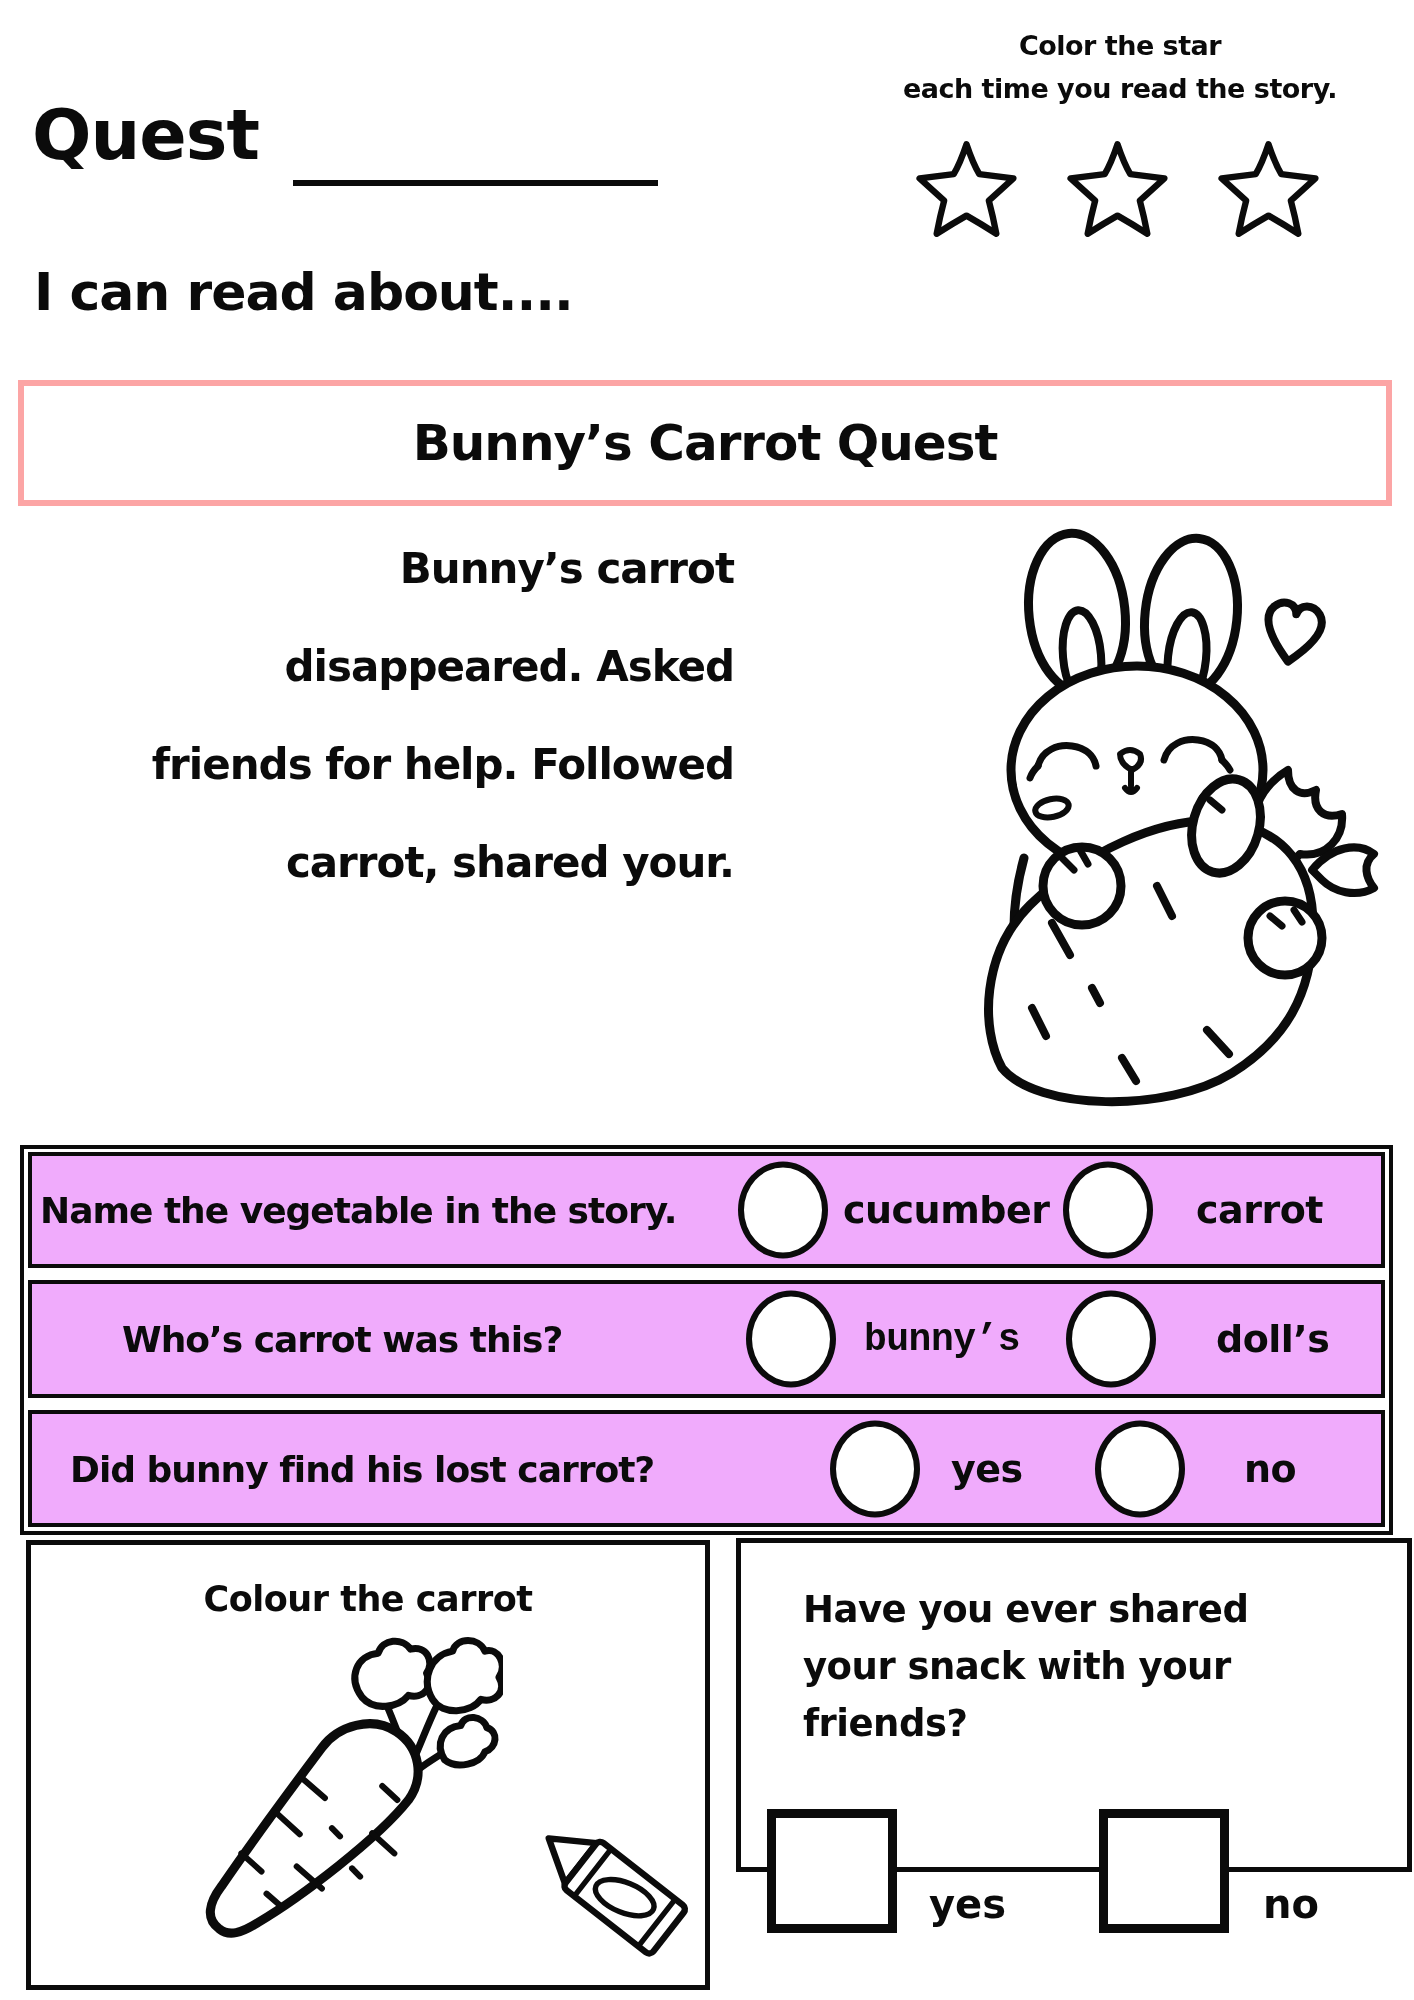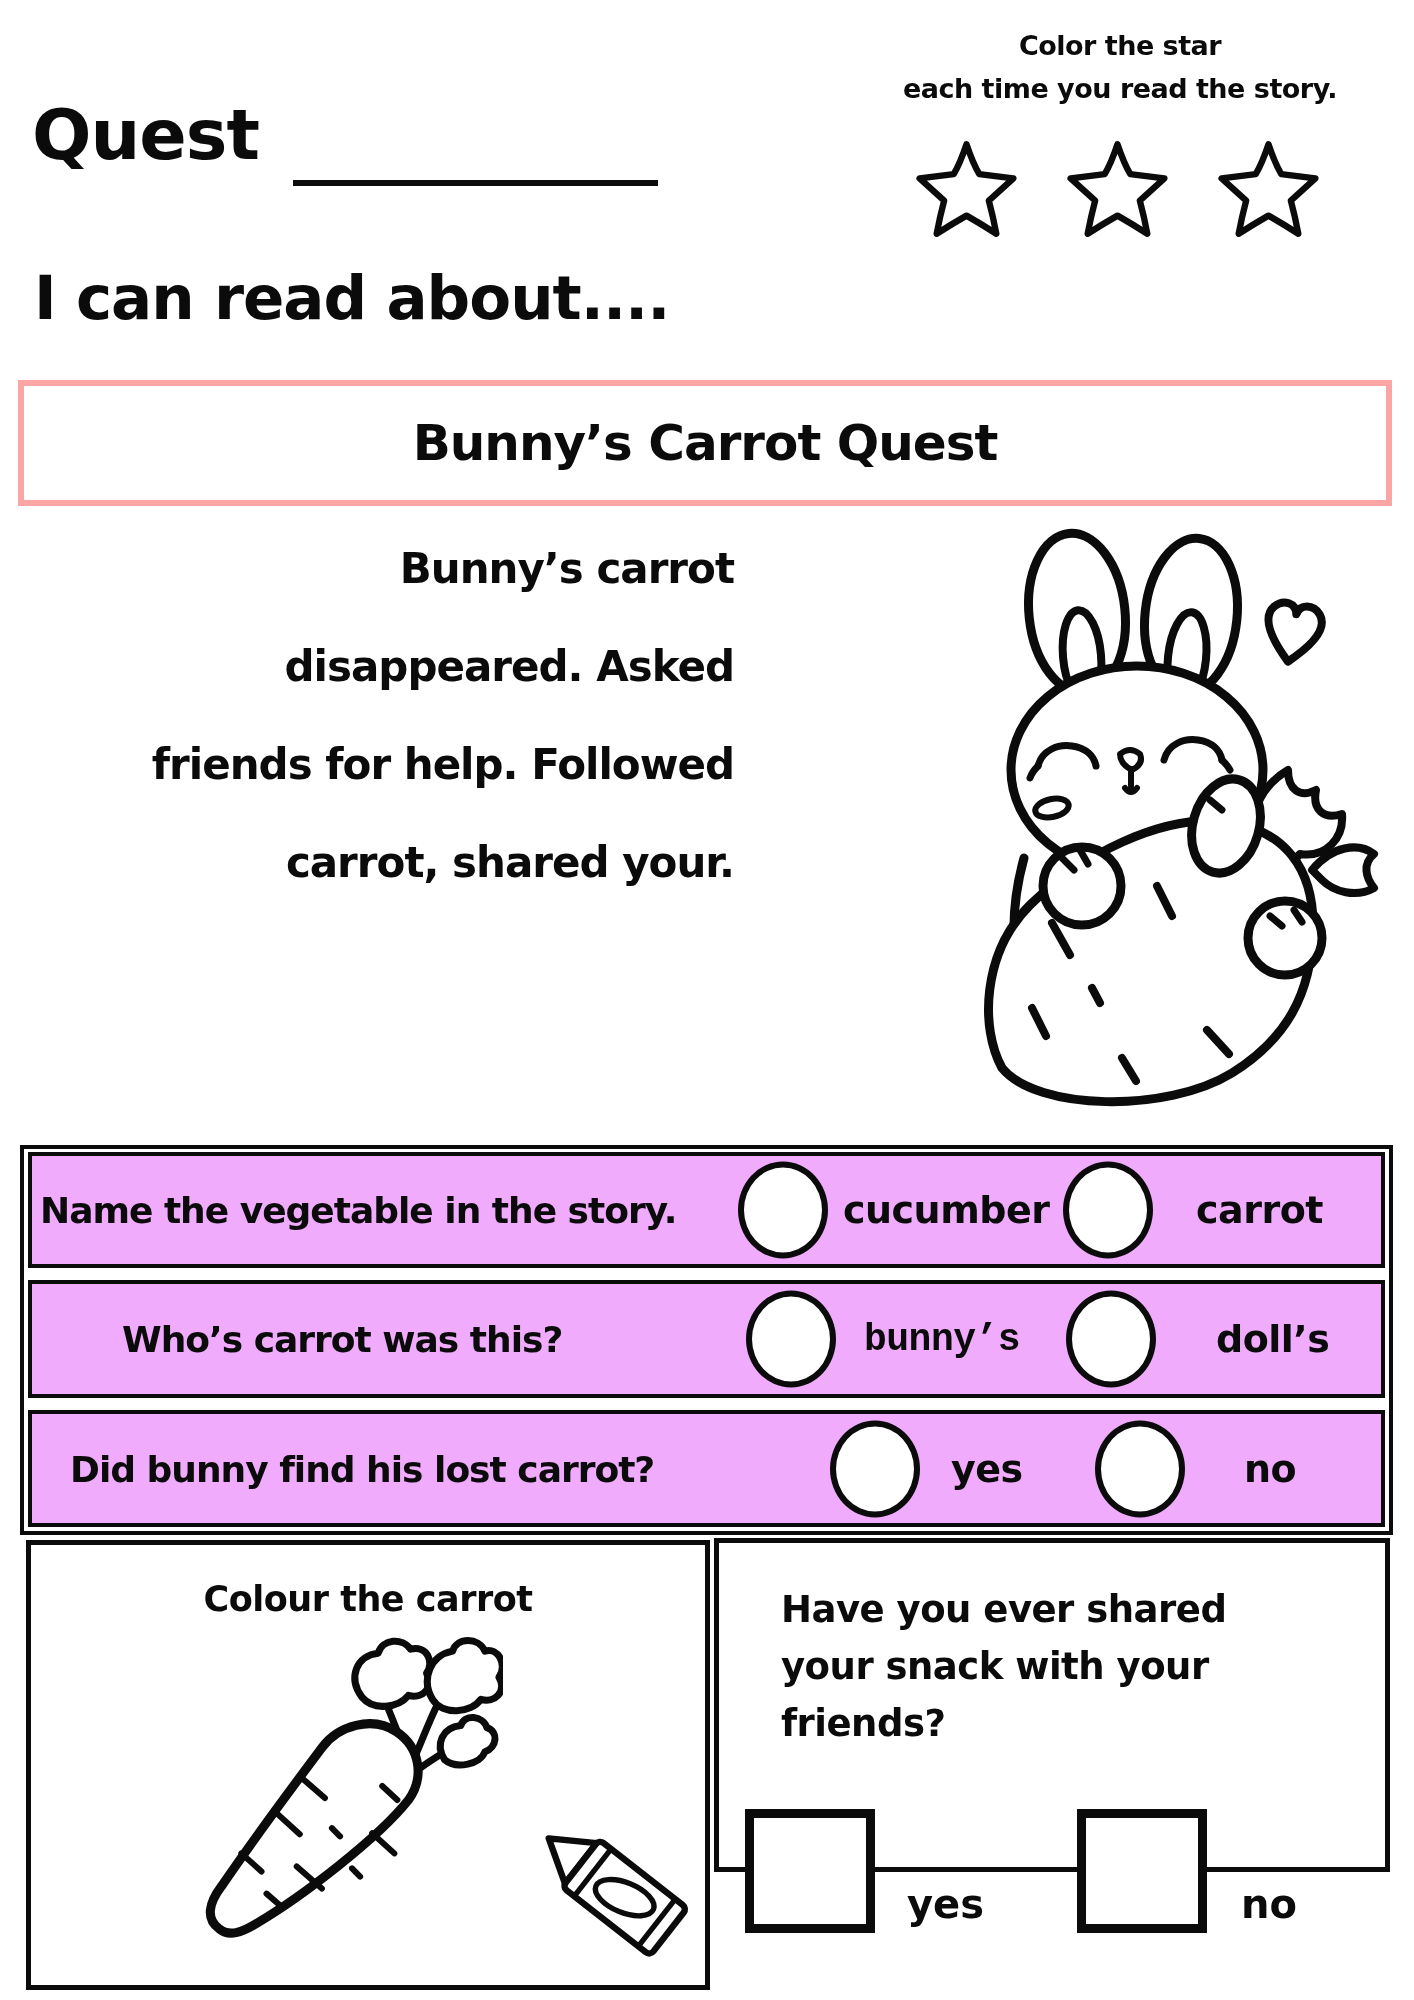--- a/index.html
+++ b/index.html
@@ -14,21 +14,21 @@
   
   .name-label { left:32px; top:94px; font-size:70px; letter-spacing:-1px; }
   .name-line  { left:293px; top:120px; width:365px; height:66px;
                 border-bottom:6px solid #0b0b0b; }
   .star-instr { left:810px; top:24px; width:620px; text-align:center;
                 font-size:27px; line-height:43px; letter-spacing:-0.5px; }
   .star-instr span { display:block; }
   .stars { left:908px; top:140px; display:flex; gap:34px; }
   .stars svg { width:117px; height:98px; display:block; }
 
-  .intro { left:34px; top:262px; font-size:61px; letter-spacing:-1px; }
+  .intro { left:34px; top:262px; font-size:52px; letter-spacing:-1px; }
 
   
   .title-box { left:18px; top:380px; width:1374px; height:126px;
                border:6px solid #fca5a5; display:flex; align-items:center;
                justify-content:center; }
   .title-box .t { font-size:50px; letter-spacing:-1px; }
 
   
   .story { left:28px; top:520px; width:706px; text-align:right;
            font-size:42px; line-height:98px; letter-spacing:-1px; }
@@ -62,21 +62,21 @@
 
   
   .colour-box { left:26px; top:1540px; width:684px; height:450px;
                 border:5px solid #0b0b0b; }
   .colour-title { position:absolute; left:0; top:34px; width:100%;
                   text-align:center; font-size:35px; letter-spacing:-0.5px; }
   .carrot-art { position:absolute; left:150px; top:92px; width:322px; height:312px; }
   .crayon-art { position:absolute; left:486px; top:250px; width:182px; height:182px; }
   .carrot-art svg, .crayon-art svg { width:100%; height:100%; display:block; }
 
-  .share-box { left:714px; top:1538px; width:676px; height:334px;
+  .share-box { left:736px; top:1538px; width:676px; height:334px;
                border:5px solid #0b0b0b; }
   .share-text { position:absolute; left:62px; top:38px; font-size:37px;
                 line-height:57px; letter-spacing:-0.5px; }
   .share-text span { display:block; }
   .checkbox { position:absolute; width:130px; height:124px;
               border:9px solid #0b0b0b; background:#fff; }
   .cb1 { left:26px;  top:266px; }
   .cb2 { left:358px; top:266px; }
   .cb-label { position:absolute; font-size:40px; }
   .cbl1 { left:188px; top:338px; }

